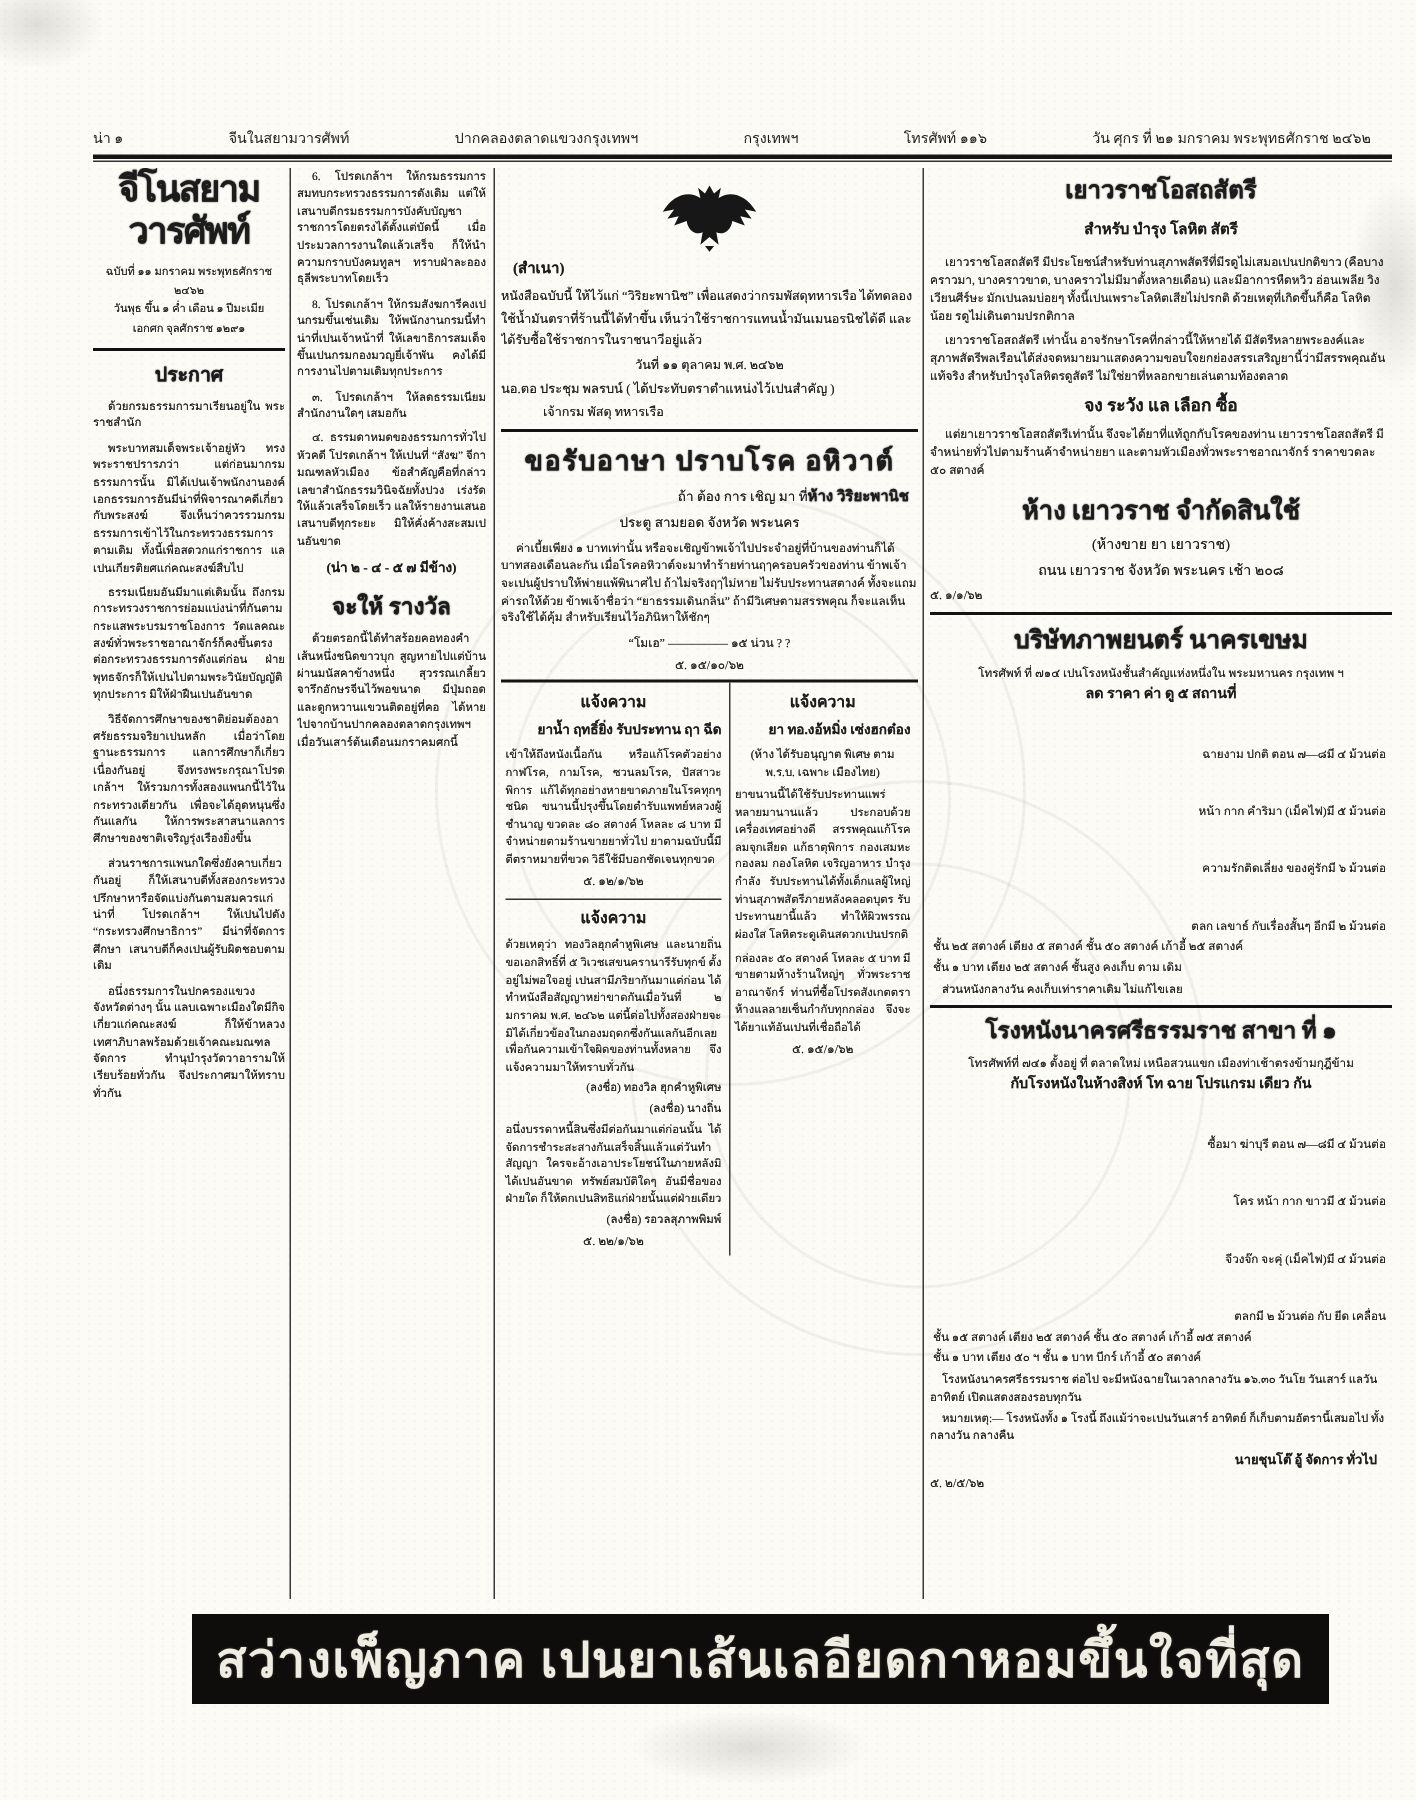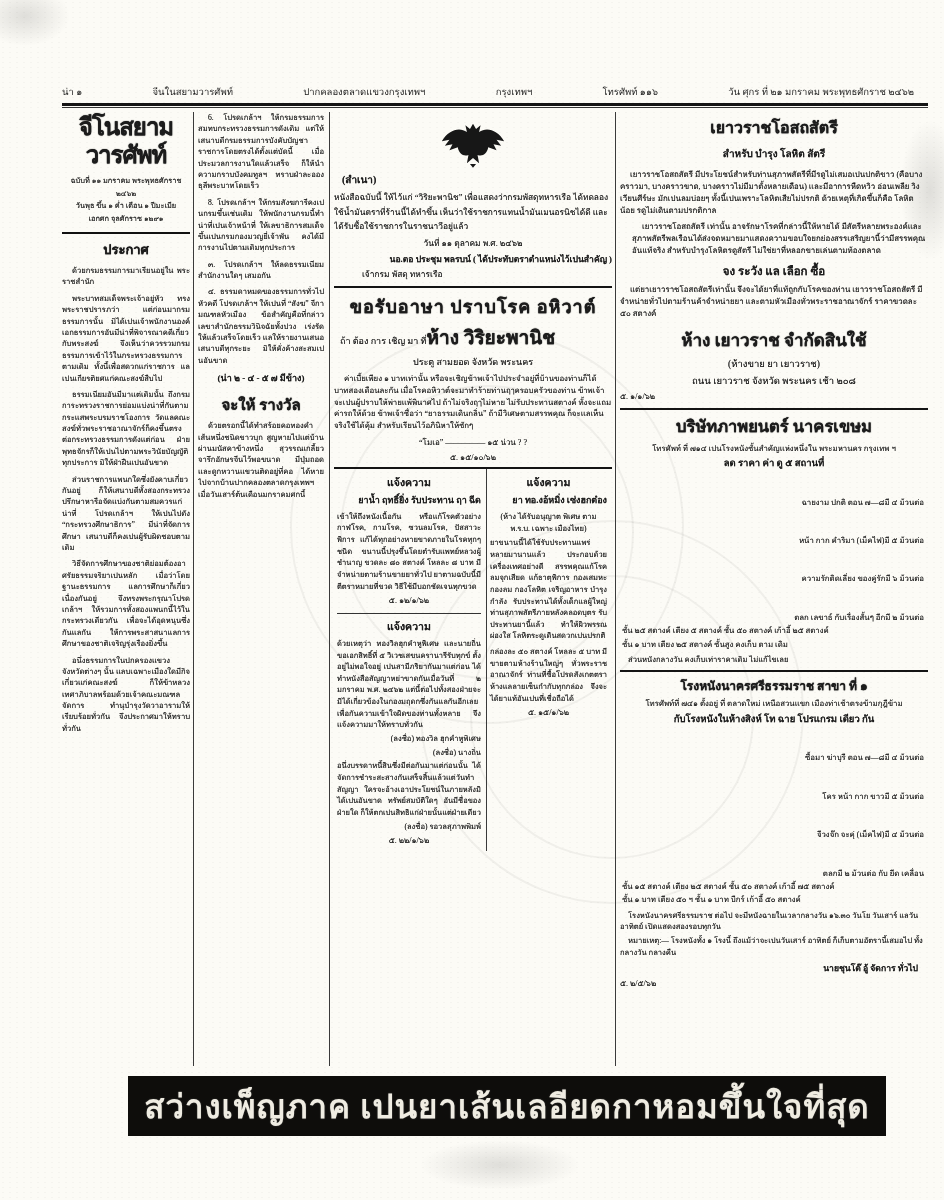--- a/index.html
+++ b/index.html
@@ -23,28 +23,28 @@
   .mast-rule{border-top:2px solid #111;margin:6px 0 4px 0;}
   .h-center{font-size:13px;font-weight:bold;text-align:center;margin:6px 0;text-shadow:0 0 .8px #000;}
   p.body{margin:0 0 5px 0;text-indent:10px;}
   .note-center{text-align:center;font-weight:bold;font-size:9px;margin:6px 0;}
   .reward-h{font-size:15px;font-weight:bold;text-align:center;margin:8px 0 4px 0;text-shadow:0 0 1px #000;}
   
   .emblem{display:block;margin:8px auto 2px auto;}
   .copy-label{font-size:10px;margin:2px 0 4px 8px;font-weight:bold;}
   .navy-body{font-size:8.4px;line-height:1.75;}
   .navy-date{text-align:center;font-size:8.4px;margin-top:3px;}
-  .navy-sign{text-align:right;font-size:8.6px;margin-top:2px;font-weight:bold;}
+  .navy-sign{text-align:left;font-size:8.6px;margin-top:2px;}
   .navy-dept{font-size:8.4px;margin:3px 0 4px 28px;}
   .mid-rule{border-top:2px solid #141414;margin:5px 0;}
   .chol-head{font-size:18px;font-weight:bold;text-align:center;margin:6px 0 2px 0;letter-spacing:1px;
              text-shadow:0 0 1px #000;}
-  .invite-row{display:flex;align-items:baseline;justify-content:flex-start;padding:0 6px;margin:3px 0;}
+  .invite-row{display:flex;align-items:baseline;justify-content:flex-end;padding:0 6px;margin:3px 0;}
   .invite-label{font-size:9px;}
-  .shop-name{font-size:19px;font-weight:bold;text-shadow:0 0 1px #000;}
+  .shop-name{font-size:10px;font-weight:bold;text-shadow:0 0 1px #000;}
   .mid-addr{text-align:center;font-size:9px;margin:2px 0 4px 0;}
   .code-line{font-size:8px;text-align:center;margin:3px 0;}
   .notice-wrap{display:flex;border-top:2px solid #141414;}
   .notice{padding:4px 5px 0 3px;font-size:7.5px;line-height:1.55;text-align:justify;}
   .notice-title{font-size:10.5px;font-weight:bold;text-align:center;margin:2px 0 3px 0;}
   .notice-head{font-size:9px;font-weight:bold;text-align:right;margin:0 0 3px 0;}
   .notice-sub{font-size:7.6px;text-align:center;margin:0 0 3px 0;}
   .sig-line{text-align:right;font-size:7.6px;margin-top:2px;}
   .thin-sep{border-top:1px solid #333;margin:5px 0;}
   
@@ -101,22 +101,22 @@
   <div class="col" style="left:62px;width:128px;">
     <div class="masthead">จีโนสยามวารศัพท์</div>
     <div class="mast-sub">ฉบับที่ ๑๑ มกราคม พระพุทธศักราช ๒๔๖๒</div>
     <div class="mast-sub">วันพุธ ขึ้น ๑ ค่ำ เดือน ๑ ปีมะเมีย</div>
     <div class="mast-sub">เอกศก จุลศักราช ๑๒๙๑</div>
     <div class="mast-rule"></div>
     <div class="h-center">ประกาศ</div>
     <p class="body">ด้วยกรมธรรมการมาเรียนอยู่ใน พระราชสำนัก</p>
     <p class="body">พระบาทสมเด็จพระเจ้าอยู่หัว ทรงพระราชปรารภว่า แต่ก่อนมากรมธรรมการนั้น มิได้เปนเจ้าพนักงานองค์ เอกธรรมการอันมีน่าที่พิจารณาคดีเกี่ยวกับพระสงฆ์ จึงเห็นว่าควรรวมกรมธรรมการเข้าไว้ในกระทรวงธรรมการตามเดิม ทั้งนี้เพื่อสดวกแก่ราชการ แลเปนเกียรติยศแก่คณะสงฆ์สืบไป</p>
     <p class="body">ธรรมเนียมอันมีมาแต่เดิมนั้น ถึงกรมการะทรวงราชการย่อมแบ่งน่าที่กันตามกระแสพระบรมราชโองการ วัดแลคณะสงฆ์ทั่วพระราชอาณาจักร์ก็คงขึ้นตรงต่อกระทรวงธรรมการดังแต่ก่อน ฝ่ายพุทธจักรก็ให้เปนไปตามพระวินัยบัญญัติทุกประการ มิให้ฝ่าฝืนเปนอันขาด</p>
+    <p class="body">วิธีจัดการศึกษาของชาติย่อมต้องอาศรัยธรรมจริยาเปนหลัก เมื่อว่าโดยฐานะธรรมการ แลการศึกษาก็เกี่ยวเนื่องกันอยู่ จึงทรงพระกรุณาโปรดเกล้าฯ ให้รวมการทั้งสองแพนกนี้ไว้ในกระทรวงเดียวกัน เพื่อจะได้อุดหนุนซึ่งกันแลกัน ให้การพระสาสนาแลการศึกษาของชาติเจริญรุ่งเรืองยิ่งขึ้น</p>
     <p class="body">ส่วนราชการแพนกใดซึ่งยังคาบเกี่ยวกันอยู่ ก็ให้เสนาบดีทั้งสองกระทรวงปรึกษาหารือจัดแบ่งกันตามสมควรแก่น่าที่ โปรดเกล้าฯ ให้เปนไปดัง “กระทรวงศึกษาธิการ” มีน่าที่จัดการศึกษา เสนาบดีก็คงเปนผู้รับผิดชอบตามเดิม</p>
-    <p class="body">วิธีจัดการศึกษาของชาติย่อมต้องอาศรัยธรรมจริยาเปนหลัก เมื่อว่าโดยฐานะธรรมการ แลการศึกษาก็เกี่ยวเนื่องกันอยู่ จึงทรงพระกรุณาโปรดเกล้าฯ ให้รวมการทั้งสองแพนกนี้ไว้ในกระทรวงเดียวกัน เพื่อจะได้อุดหนุนซึ่งกันแลกัน ให้การพระสาสนาแลการศึกษาของชาติเจริญรุ่งเรืองยิ่งขึ้น</p>
     <p class="body">อนึ่งธรรมการในปกครองแขวงจังหวัดต่างๆ นั้น แลบเฉพาะเมืองใดมีกิจเกี่ยวแก่คณะสงฆ์ ก็ให้ข้าหลวงเทศาภิบาลพร้อมด้วยเจ้าคณะมณฑลจัดการ ทำนุบำรุงวัดวาอารามให้เรียบร้อยทั่วกัน จึงประกาศมาให้ทราบทั่วกัน</p>
   </div>
 
   <div class="col" style="left:198px;width:126px;">
     <p class="body">6. โปรดเกล้าฯ ให้กรมธรรมการสมทบกระทรวงธรรมการดังเดิม แต่ให้เสนาบดีกรมธรรมการบังคับบัญชาราชการโดยตรงได้ตั้งแต่บัดนี้ เมื่อประมวลการงานใดแล้วเสร็จ ก็ให้นำความกราบบังคมทูลฯ ทราบฝ่าละอองธุลีพระบาทโดยเร็ว</p>
     <p class="body">8. โปรดเกล้าฯ ให้กรมสังฆการีคงเปนกรมขึ้นเช่นเดิม ให้พนักงานกรมนี้ทำน่าที่เปนเจ้าหน้าที่ ให้เลขาธิการสมเด็จขึ้นเปนกรมกองมวญยี่เจ้าพัน คงได้มีการงานไปตามเดิมทุกประการ</p>
     <p class="body">๓. โปรดเกล้าฯ ให้ลดธรรมเนียมสำนักงานใดๆ เสมอกัน</p>
     <p class="body">๔. ธรรมดาหมดของธรรมการทั่วไปหัวคดี โปรดเกล้าฯ ให้เปนที่ “สังฆ” จีกามณฑลหัวเมือง ข้อสำคัญคือที่กล่าวเลขาสำนักธรรมวินิจฉัยทั้งปวง เร่งรัดให้แล้วเสร็จโดยเร็ว แลให้รายงานเสนอเสนาบดีทุกระยะ มิให้คั่งค้างสะสมเปนอันขาด</p>
     <div class="note-center">(น่า ๒ - ๔ - ๕ ๗ มีข้าง)</div>
     <div class="reward-h">จะให้ รางวัล</div>
@@ -172,21 +172,21 @@
         <div class="code-line">๕. ๑๕/๑/๖๒</div>
       </div>
     </div>
   </div>
 
   <div class="col" style="left:620px;width:308px;text-align:left;">
 
     <div class="r-title">เยาวราชโอสถสัตรี</div>
     <div class="r-sub">สำหรับ บำรุง โลหิต สัตรี</div>
     <p class="body" style="font-size:7.9px;">เยาวราชโอสถสัตรี  มีประโยชน์สำหรับท่านสุภาพสัตรีที่มีรดูไม่เสมอเปนปกติขาว (คือบางคราวมา, บางคราวขาด, บางคราวไม่มีมาตั้งหลายเดือน) และมีอาการหืดหวิว อ่อนเพลีย วิงเวียนศีร์ษะ มักเปนลมบ่อยๆ ทั้งนี้เปนเพราะโลหิตเสียไม่ปรกติ ด้วยเหตุที่เกิดขึ้นก็คือ โลหิตน้อย รดูไม่เดินตามปรกติกาล</p>
-    <p class="body" style="font-size:7.9px;margin-left:12px;">เยาวราชโอสถสัตรี  เท่านั้น อาจรักษาโรคที่กล่าวนี้ให้หายได้ มีสัตรีหลายพระองค์และสุภาพสัตรีพลเรือนได้ส่งจดหมายมาแสดงความขอบใจยกย่องสรรเสริญยานี้ว่ามีสรรพคุณอันแท้จริง สำหรับบำรุงโลหิตรดูสัตรี ไม่ใช่ยาที่หลอกขายเล่นตามท้องตลาด</p>
+    <p class="body" style="font-size:7.9px;">เยาวราชโอสถสัตรี  เท่านั้น อาจรักษาโรคที่กล่าวนี้ให้หายได้ มีสัตรีหลายพระองค์และสุภาพสัตรีพลเรือนได้ส่งจดหมายมาแสดงความขอบใจยกย่องสรรเสริญยานี้ว่ามีสรรพคุณอันแท้จริง สำหรับบำรุงโลหิตรดูสัตรี ไม่ใช่ยาที่หลอกขายเล่นตามท้องตลาด</p>
     <div class="r-warn">จง ระวัง แล เลือก ซื้อ</div>
     <p class="body" style="font-size:7.9px;">แต่ยาเยาวราชโอสถสัตรีเท่านั้น จึงจะได้ยาที่แท้ถูกกับโรคของท่าน เยาวราชโอสถสัตรี มีจำหน่ายทั่วไปตามร้านค้าจำหน่ายยา และตามหัวเมืองทั่วพระราชอาณาจักร์ ราคาขวดละ ๕๐ สตางค์</p>
     <div class="firm">ห้าง เยาวราช จำกัดสินใช้</div>
     <div class="firm-sub">(ห้างขาย ยา เยาวราช)</div>
     <div class="firm-sub">ถนน เยาวราช จังหวัด พระนคร      เช้า ๒๐๘</div>
     <div class="code-line" style="text-align:left;">๕. ๑/๑/๖๒</div>
     <div class="mid-rule"></div>
 
     <div class="cin-title">บริษัทภาพยนตร์ นาครเขษม</div>
     <div class="cin-sub">โทรศัพท์ ที่ ๗๑๔      เปนโรงหนังชั้นสำคัญแห่งหนึ่งใน พระมหานคร กรุงเทพ ฯ</div>
@@ -205,21 +205,21 @@
     </div>
     <div class="film-row">
       <span>ตลก เลขาธ์   กับเรื่องสั้นๆ อีก</span>
       <span>มี ๒ ม้วนต่อ</span>
     </div>
     <div class="price-line">ชั้น ๒๕ สตางค์    เตียง ๕ สตางค์         ชั้น ๕๐ สตางค์    เก้าอี้ ๒๕ สตางค์</div>
     <div class="price-line">ชั้น ๑ บาท        เตียง ๒๕ สตางค์        ชั้นสูง คงเก็บ ตาม เดิม</div>
     <div class="cin-note">ส่วนหนังกลางวัน คงเก็บเท่าราคาเดิม ไม่แก้ไขเลย</div>
     <div class="mid-rule"></div>
 
-    <div class="cin-title" style="font-size:12px;">โรงหนังนาครศรีธรรมราช สาขา ที่ ๑</div>
+    <div class="cin-title" style="font-size:15px;">โรงหนังนาครศรีธรรมราช สาขา ที่ ๑</div>
     <div class="cin-sub">โทรศัพท์ที่ ๗๔๑   ตั้งอยู่ ที่ ตลาดใหม่ เหนือสวนแขก เมืองท่าเช้าตรงข้ามกุฎีข้าม</div>
     <div class="cin-sub2">กับโรงหนังในห้างสิงห์ โท    ฉาย โปรแกรม เดียว กัน</div>
     <div class="film-row">
       <span>ซื้อมา ฆ่าบุรี      ตอน ๗—๘</span>
       <span>มี ๔ ม้วนต่อ</span>
     </div>
     <div class="film-row">
       <span>โคร หน้า กาก ขาว</span>
       <span>มี ๕ ม้วนต่อ</span>
     </div>

